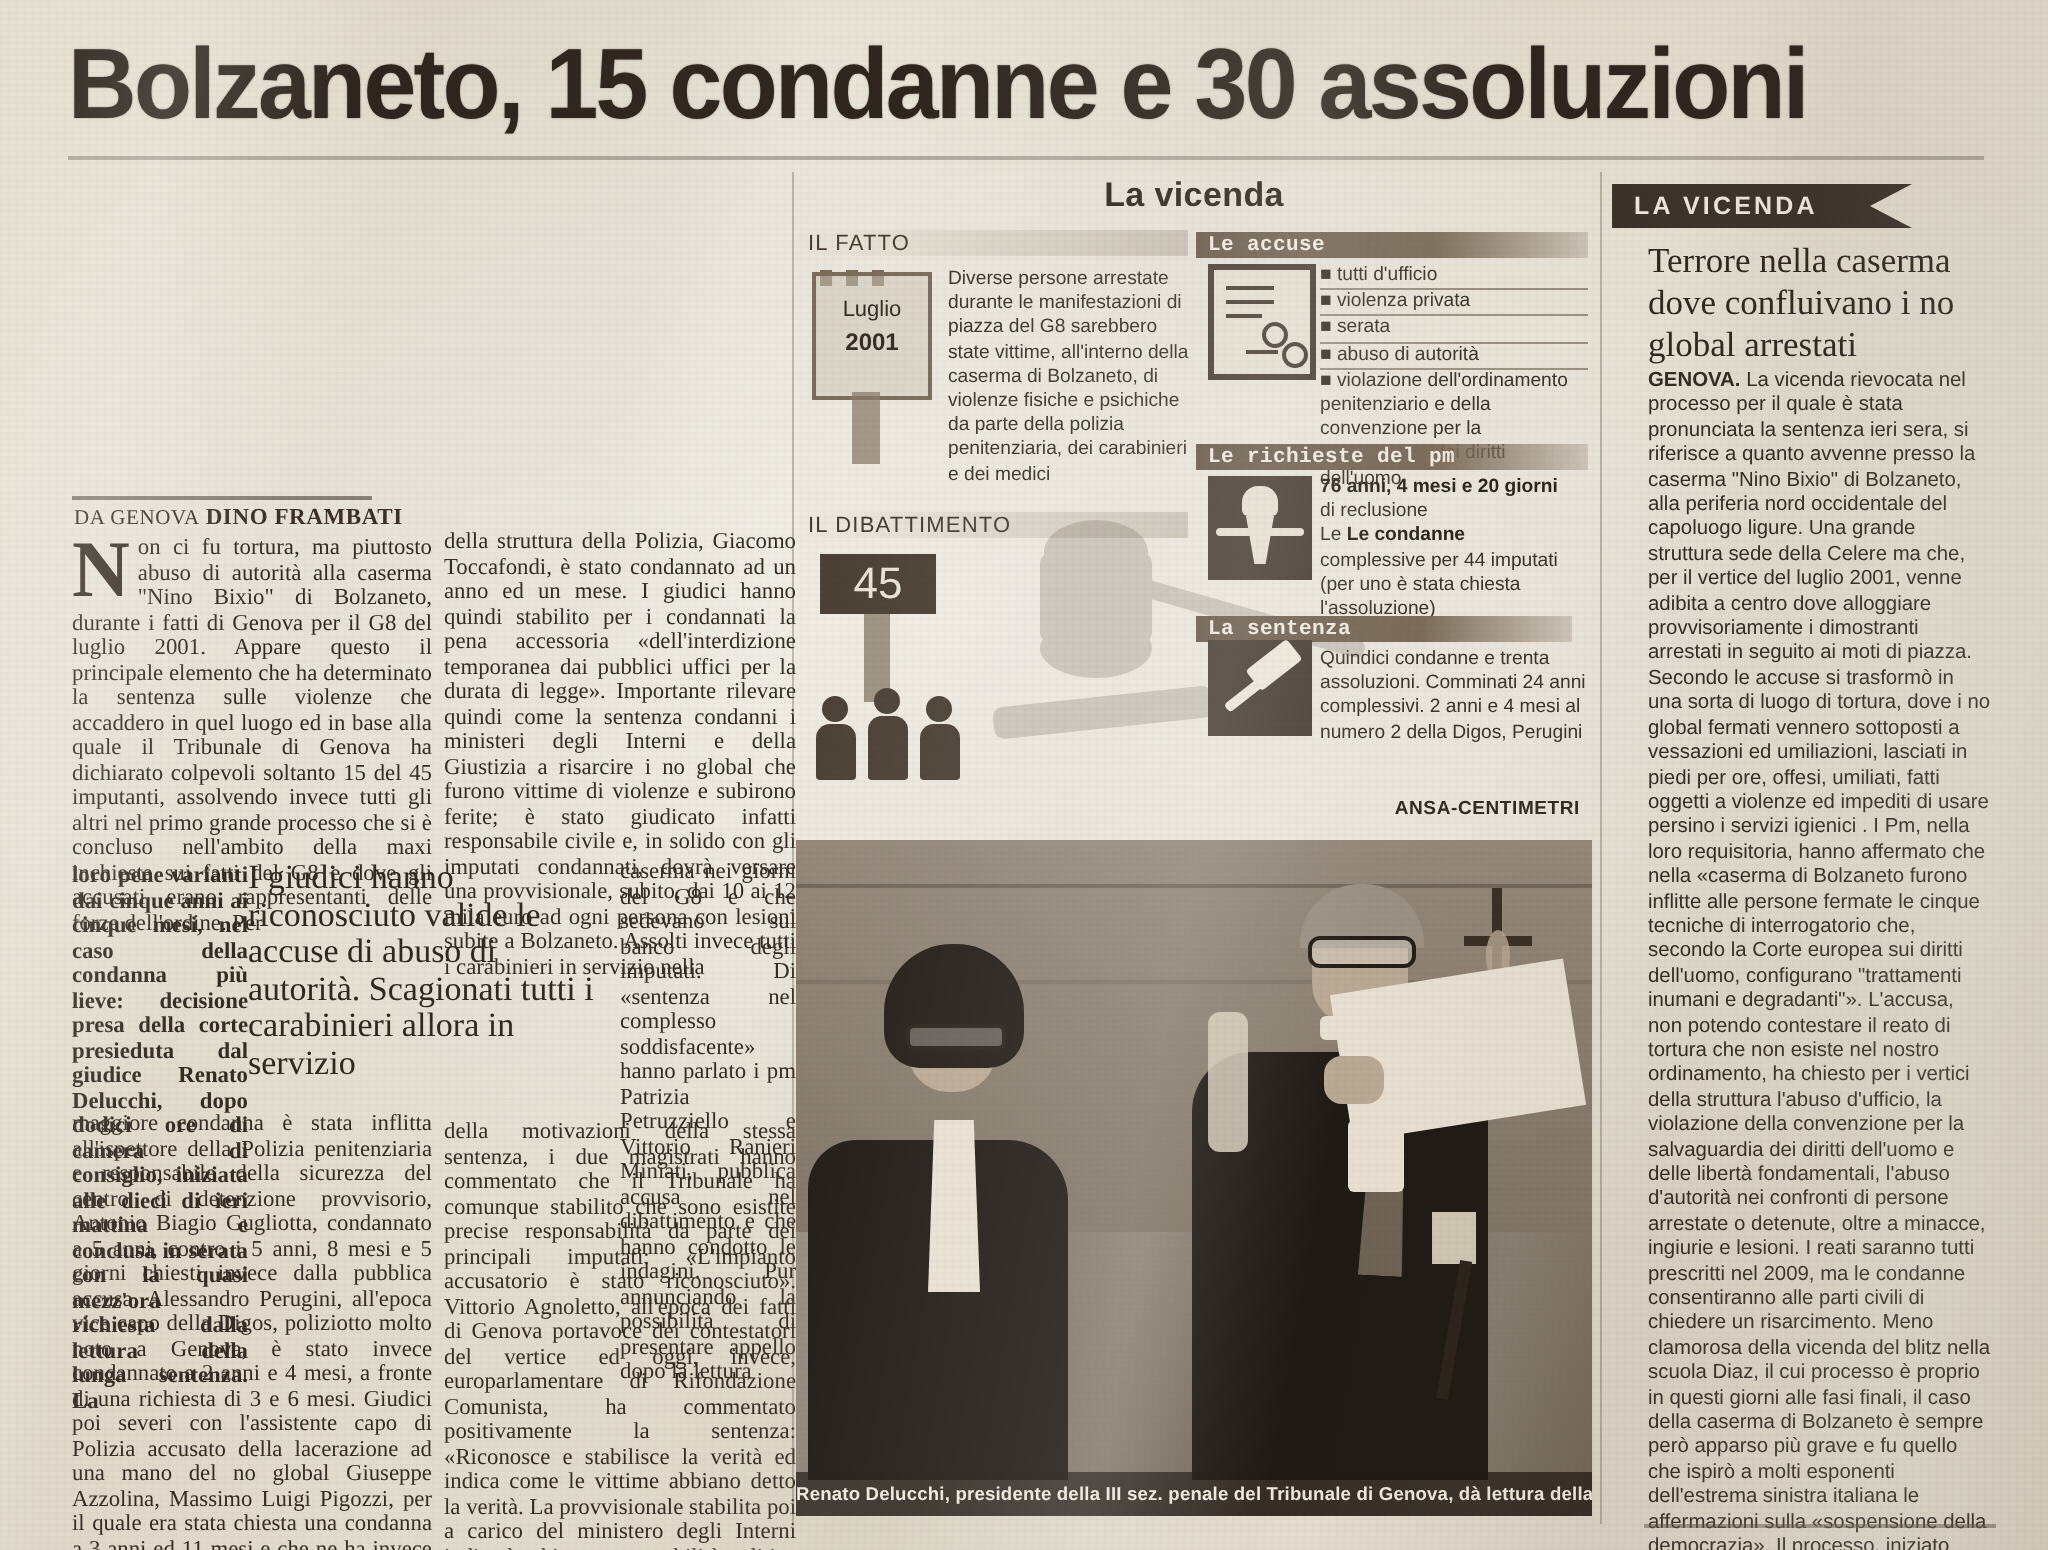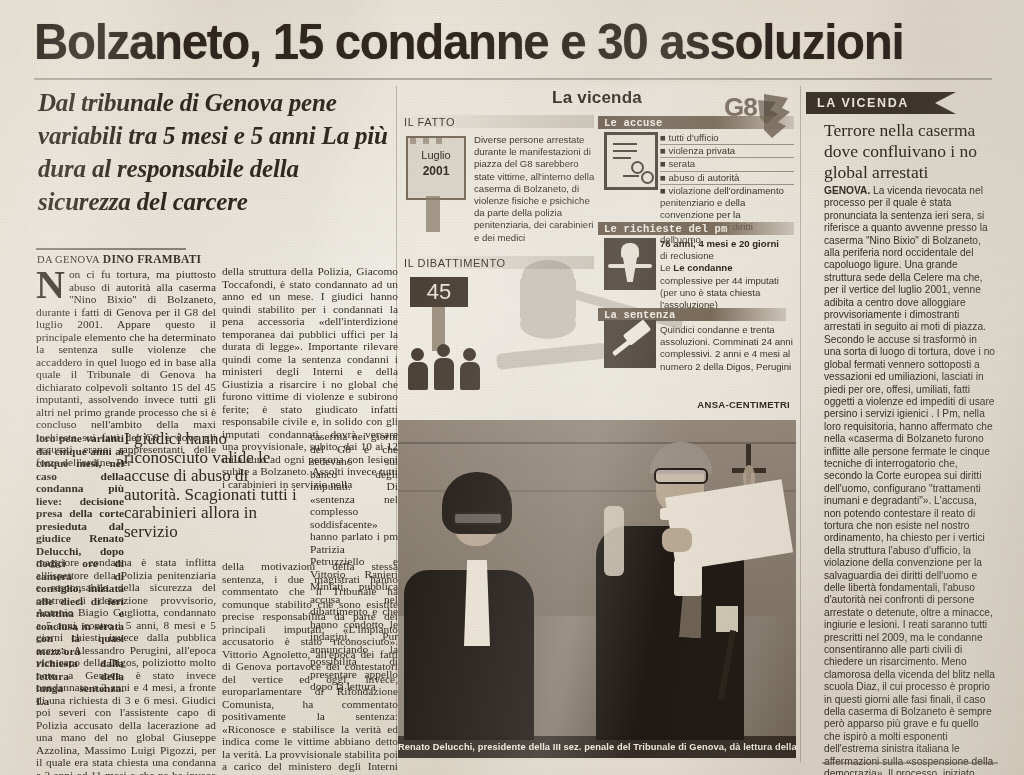--- a/index.html
+++ b/index.html
@@ -236,21 +236,20 @@
 </style>
 </head>
 <body>
 
 <div id="page">
   <div id="paper"></div>
 
   <div class="layer ink" id="headline">Bolzaneto, 15 condanne e 30 assoluzioni</div>
   <div class="layer" id="rule-top"></div>
 
-  <div class="layer" id="deck">Dal tribunale di Genova pene variabili tra 5 mesi e 5 anni La più dura al responsabile della sicurezza del carcere</div>
 
   <div class="layer" id="byline-rule"></div>
   <div class="layer" id="byline">
     <span class="sm">DA GENOVA</span>
     <b>DINO FRAMBATI</b>
   </div>
 
   <div class="layer bodycol" id="col1a">
     <span class="dropcap">N</span><span>on ci fu tortura, ma piuttosto abuso di autorità alla caserma "Nino Bixio" di Bolzaneto, durante i fatti di Genova per il G8 del luglio 2001. Appare questo il principale elemento che ha determinato la sentenza sulle violenze che accaddero in quel luogo ed in base alla quale il Tribunale di Genova ha dichiarato colpevoli soltanto 15 del 45 imputanti, assolvendo invece tutti gli altri nel primo grande processo che si è concluso nell'ambito della maxi inchiesta sui fatti del G8 e dove gli accusati erano rappresentanti delle forze dell'ordine. Per</span>
   </div>
@@ -260,27 +259,20 @@
   <div class="layer" id="pullquote">I giudici hanno riconosciuto valide le accuse di abuso di autorità. Scagionati tutti i carabinieri allora in servizio</div>
 
   <div class="layer bodycol" id="col2a">della struttura della Polizia, Giacomo Toccafondi, è stato condannato ad un anno ed un mese. I giudici hanno quindi stabilito per i condannati la pena accessoria «dell'interdizione temporanea dai pubblici uffici per la durata di legge». Importante rilevare quindi come la sentenza condanni i ministeri degli Interni e della Giustizia a risarcire i no global che furono vittime di violenze e subirono ferite; è stato giudicato infatti responsabile civile e, in solido con gli imputati condannati, dovrà versare una provvisionale, subito, dai 10 ai 12 mila euro ad ogni persona con lesioni subite a Bolzaneto. Assolti invece tutti i carabinieri in servizio nella</div>
   <div class="layer bodycol" id="col2b">caserma nei giorni del G8 e che sedevano sul banco degli imputati. Di «sentenza nel complesso soddisfacente» hanno parlato i pm Patrizia Petruzziello e Vittorio Ranieri Miniati, pubblica accusa nel dibattimento e che hanno condotto le indagini. Pur annunciando la possibilità di presentare appello dopo la lettura</div>
   <div class="layer bodycol" id="col2c">della motivazioni della stessa sentenza, i due magistrati hanno commentato che il Tribunale ha comunque stabilito che sono esistite precise responsabilità da parte dei principali imputati: «L'impianto accusatorio è stato riconosciuto». Vittorio Agnoletto, all'epoca dei fatti di Genova portavoce dei contestatori del vertice ed oggi, invece, europarlamentare di Rifondazione Comunista, ha commentato positivamente la sentenza: «Riconosce e stabilisce la verità ed indica come le vittime abbiano detto la verità. La provvisionale stabilita poi a carico del ministero degli Interni indica la chiara responsabilità politica del governo che guidava l'Italia al tempo del vertice».</div>
 
   <div class="layer" id="info">
     <div class="ibg"></div>
     <div id="info-title">La vicenda</div>
 
-    <div id="g8">
-      <span class="g8t">G8</span>
-      <svg width="70" height="62" viewBox="0 0 70 62" style="position:absolute;left:0;top:0;">
-        <path d="M40 4 L64 8 L58 18 L66 22 L54 32 L62 36 L48 48 L40 40 Z" fill="#6d6051" opacity=".8"></path>
-        <path d="M34 10 L52 12 L46 20 L54 24 L42 34 L36 28 Z" fill="#4b4137" opacity=".55"></path>
-      </svg>
-    </div>
 
     <div class="ig-head" style="left:6px;top:30px;">IL FATTO</div>
     <div class="ig-bar" style="left:0px;top:29px;width:196px;background:linear-gradient(90deg,rgba(123,108,90,.0) 0%,rgba(123,108,90,.28) 100%);"></div>
     <div id="dt-clips"><i></i><i></i><i></i></div>
     <div id="datetag">
       <div class="m">Luglio</div>
       <div class="y">2001</div>
     </div>
     <div id="dt-stem"></div>
     <div class="igtxt" style="left:76px;top:48px;width:124px;">Diverse persone arrestate durante le manifestazioni di piazza del G8 sarebbero state vittime, all'interno della caserma di Bolzaneto, di violenze fisiche e psichiche da parte della polizia penitenziaria, dei carabinieri e dei medici</div>

